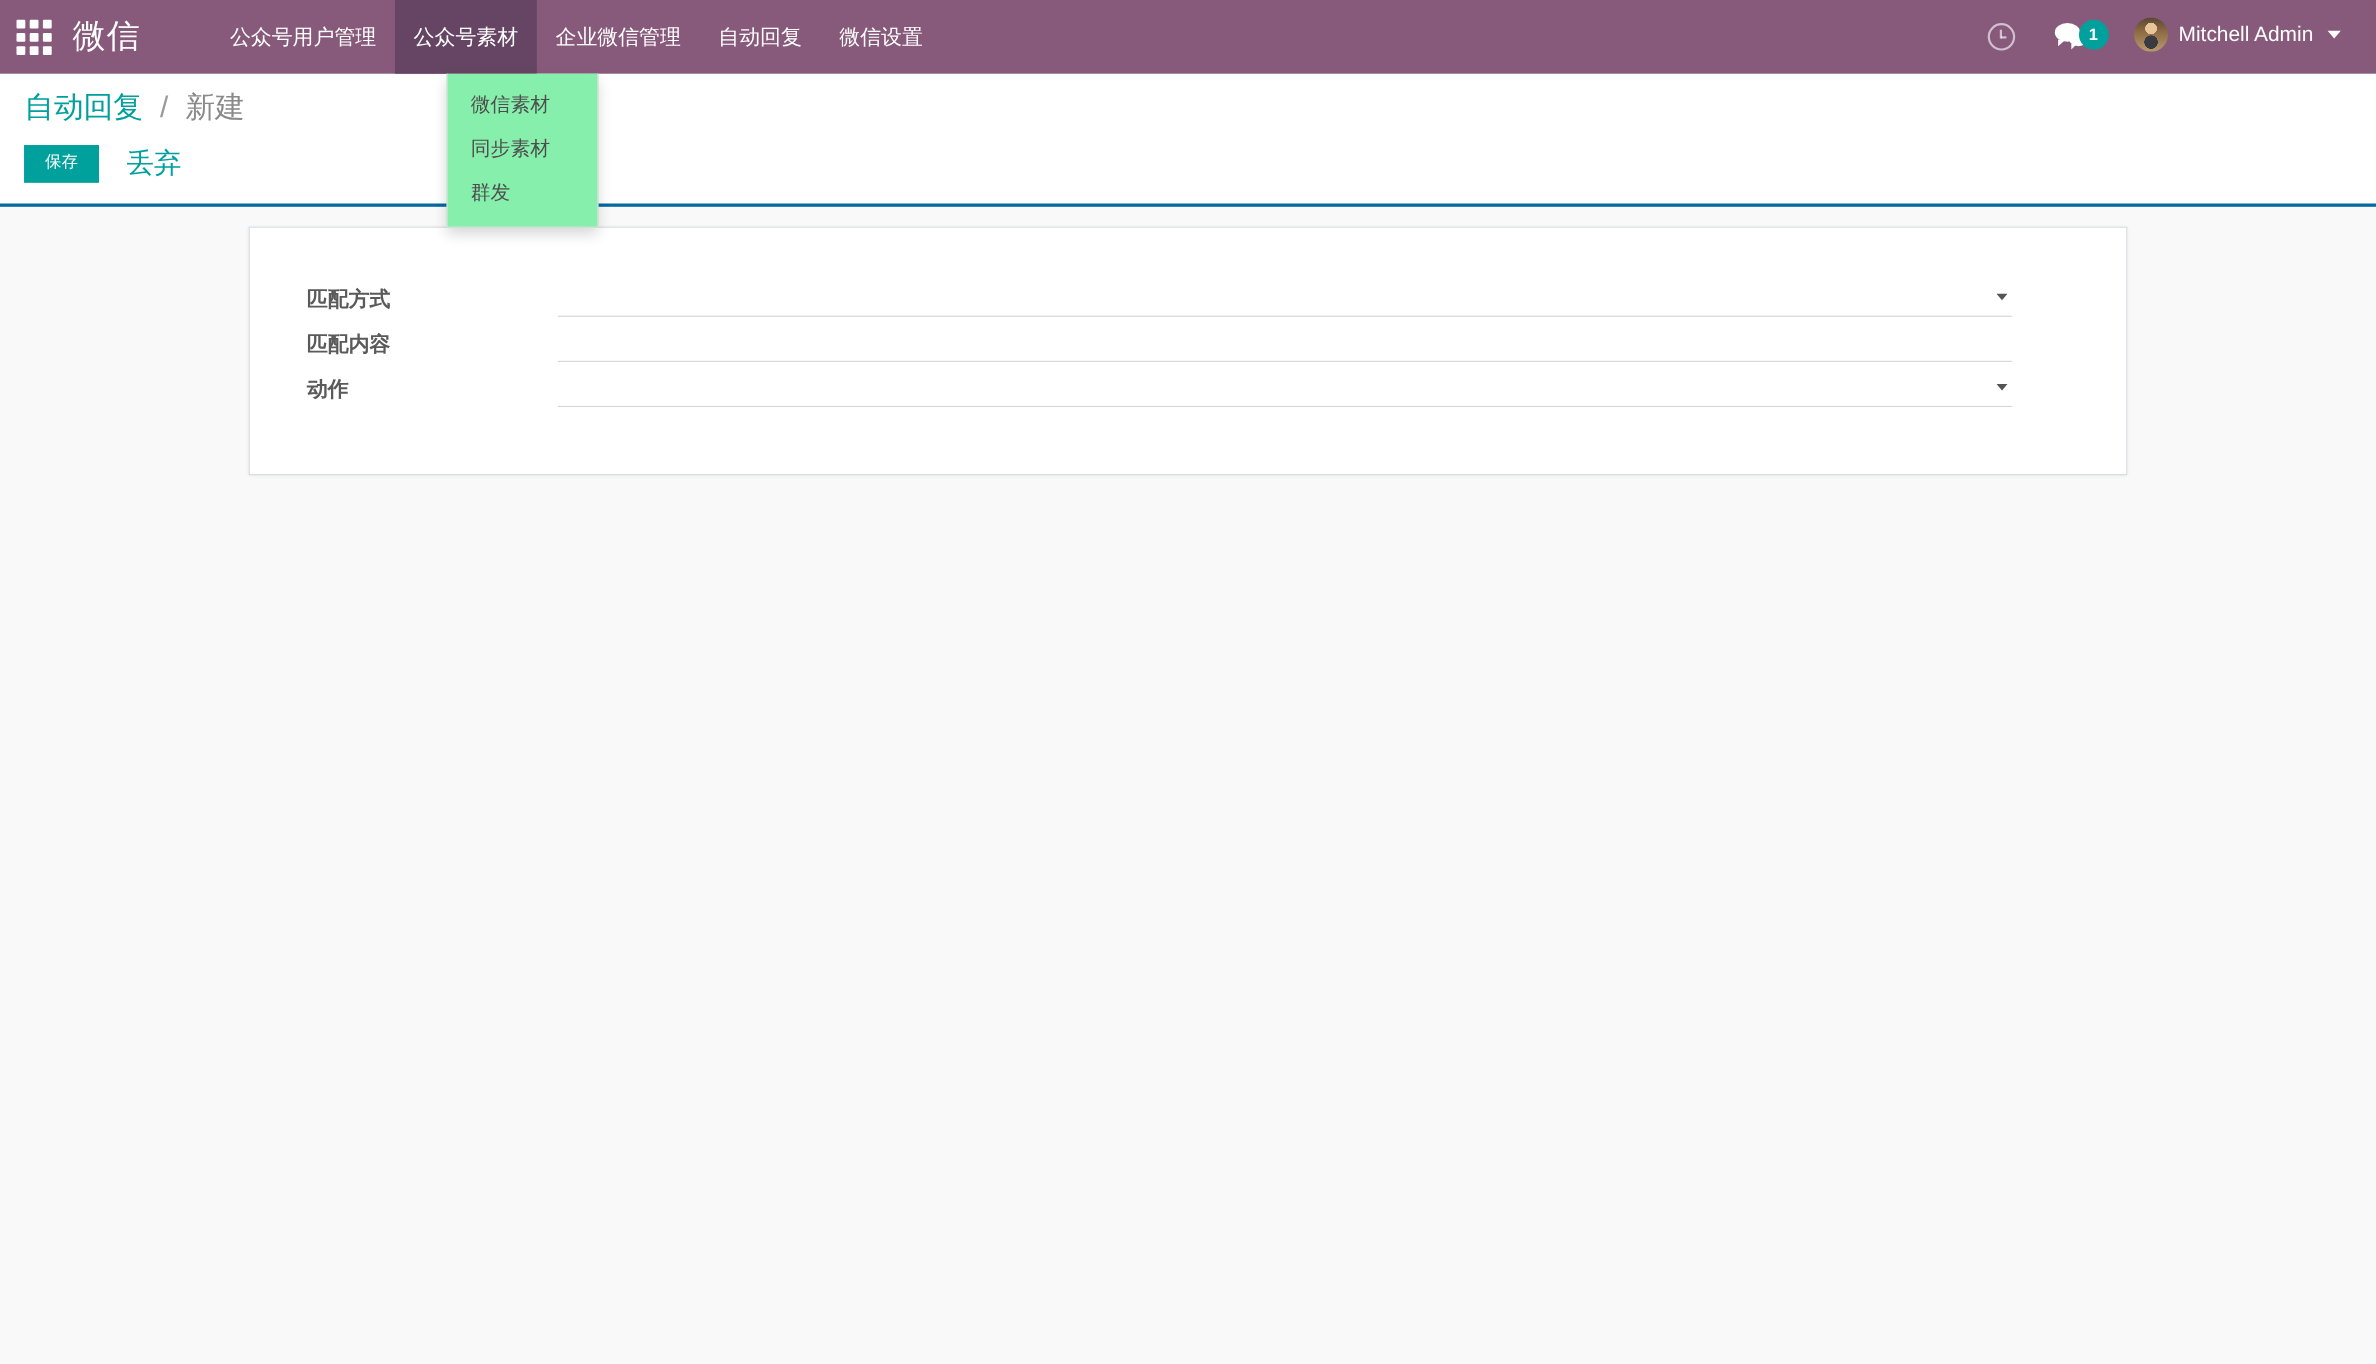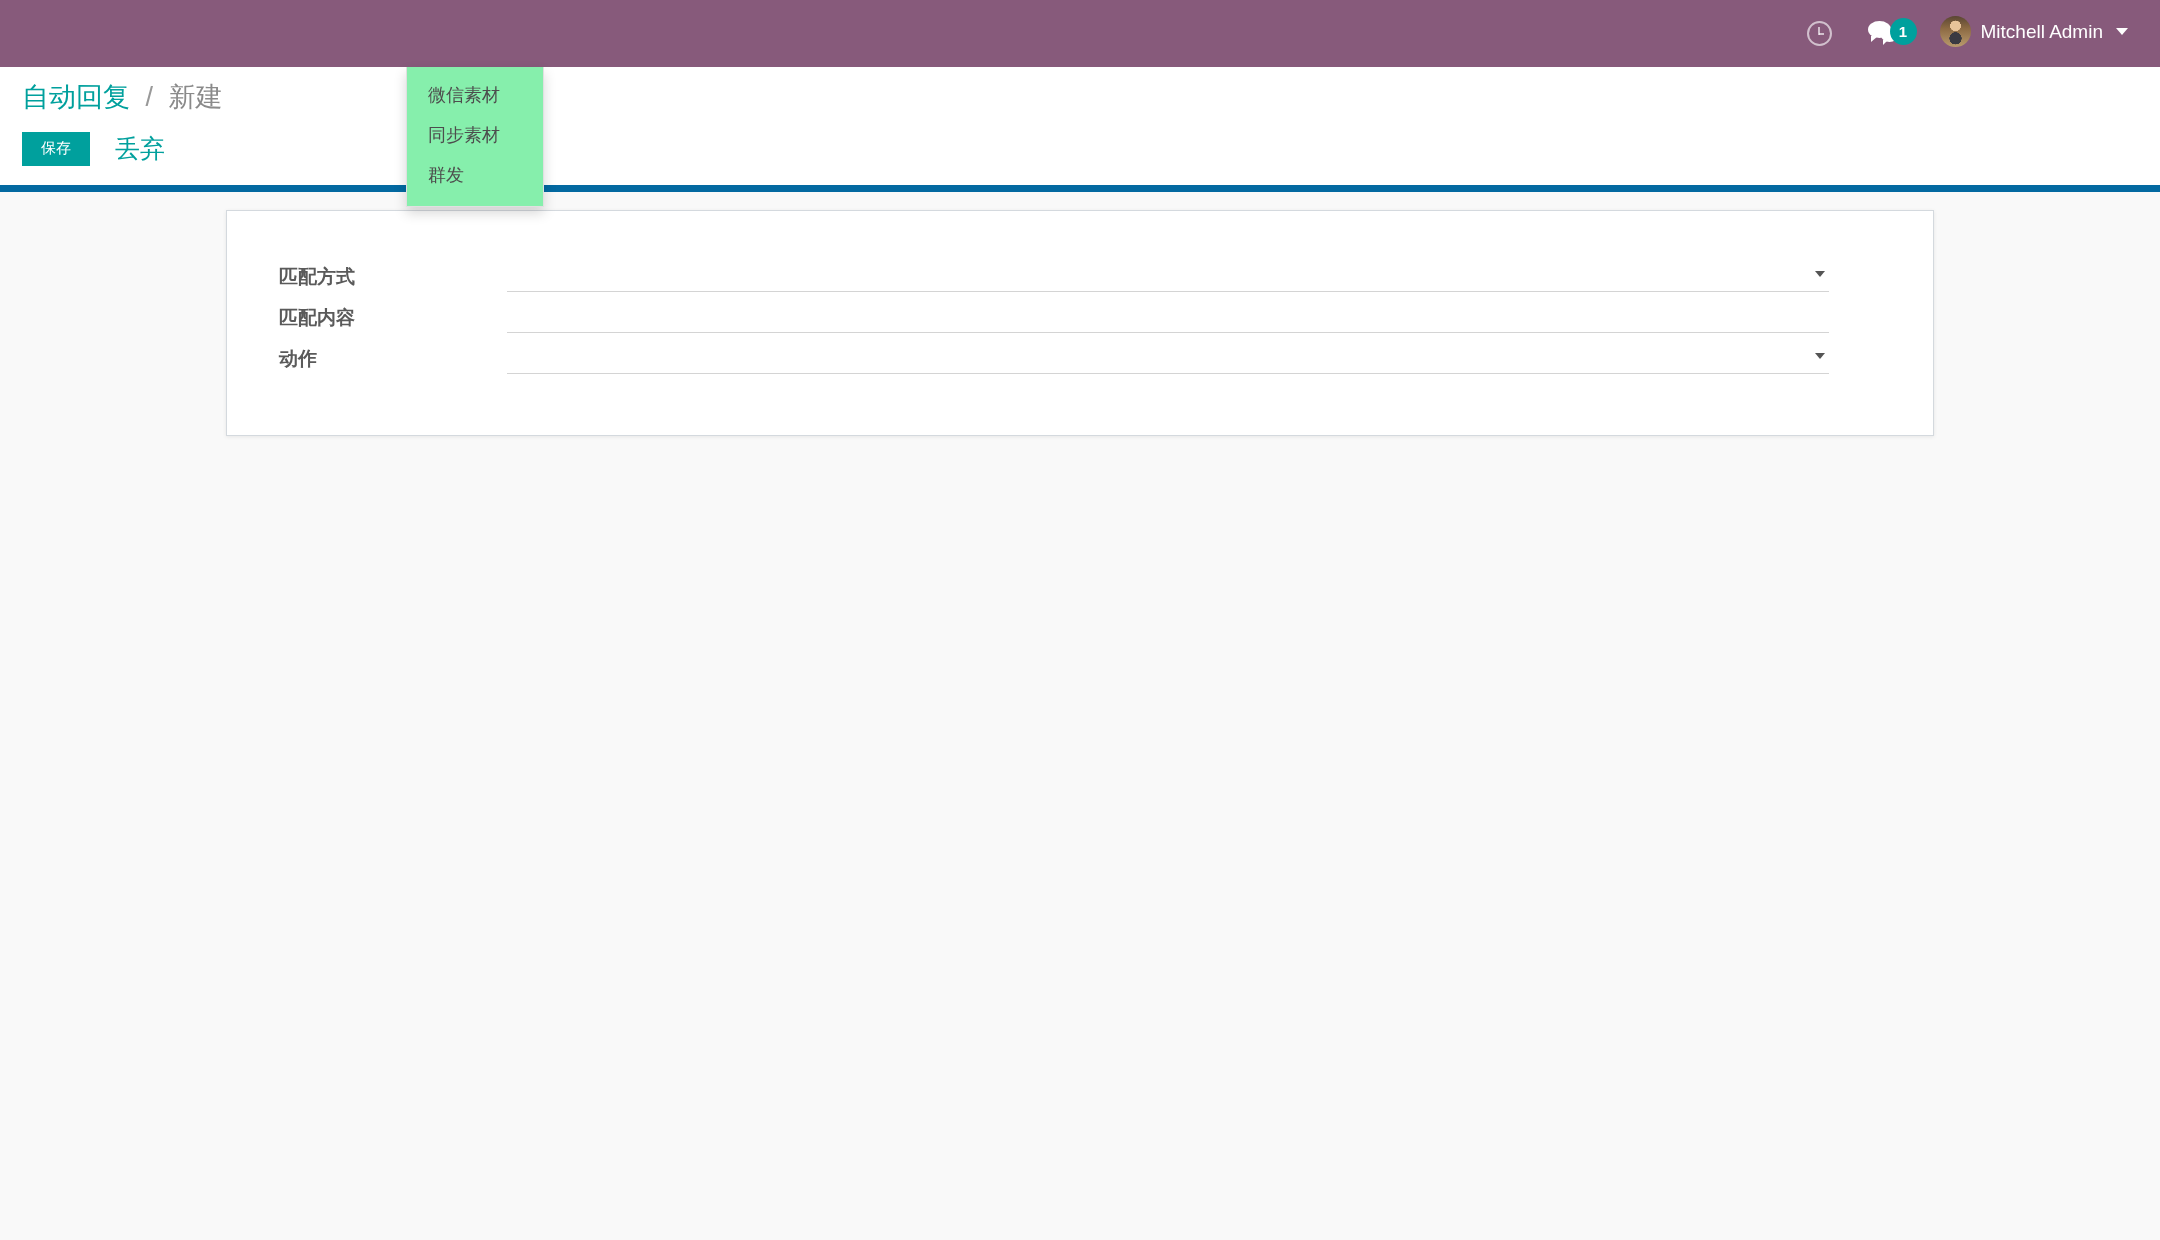--- a/index.html
+++ b/index.html
@@ -153,21 +153,21 @@
     font-size: 18px;
     color: #4d4d4d;
     white-space: nowrap;
     cursor: pointer;
     line-height: 1.5;
   }
 
   
   .control-panel {
     background: #FFFFFF;
-    border-bottom: 7px solid #0369a1;
+    border-bottom: 3px solid #0369a1;
     padding: 14px 0 13px 0;
     position: relative;
     z-index: 10;
   }
   .breadcrumb {
     font-size: 27px;
     padding: 0 0 0 22px;
     line-height: 1.25;
     white-space: nowrap;
   }
@@ -271,20 +271,47 @@
     border-right: 5px solid transparent;
     border-top: 6px solid #555555;
     pointer-events: none;
   }
 </style>
 </head>
 <body>
 
 <div class="navbar">
 
+  <div class="nav-left">
+
+    <div class="apps-toggle">
+      <div class="apps-grid">
+        <i></i>
+        <i></i>
+        <i></i>
+        <i></i>
+        <i></i>
+        <i></i>
+        <i></i>
+        <i></i>
+        <i></i>
+      </div>
+    </div>
+
+    <div class="brand">微信</div>
+
+    <div class="nav-menu">
+      <div class="nav-item">公众号用户管理</div>
+      <div class="nav-item active">公众号素材</div>
+      <div class="nav-item">企业微信管理</div>
+      <div class="nav-item">自动回复</div>
+      <div class="nav-item">微信设置</div>
+    </div>
+
+  </div>
 
   <div class="nav-right">
 
     <div class="nav-icon-btn">
       <div class="clock-icon"></div>
     </div>
 
     <div class="nav-icon-btn">
       <div class="chat-wrap">
         <div class="chat-bubbles">

